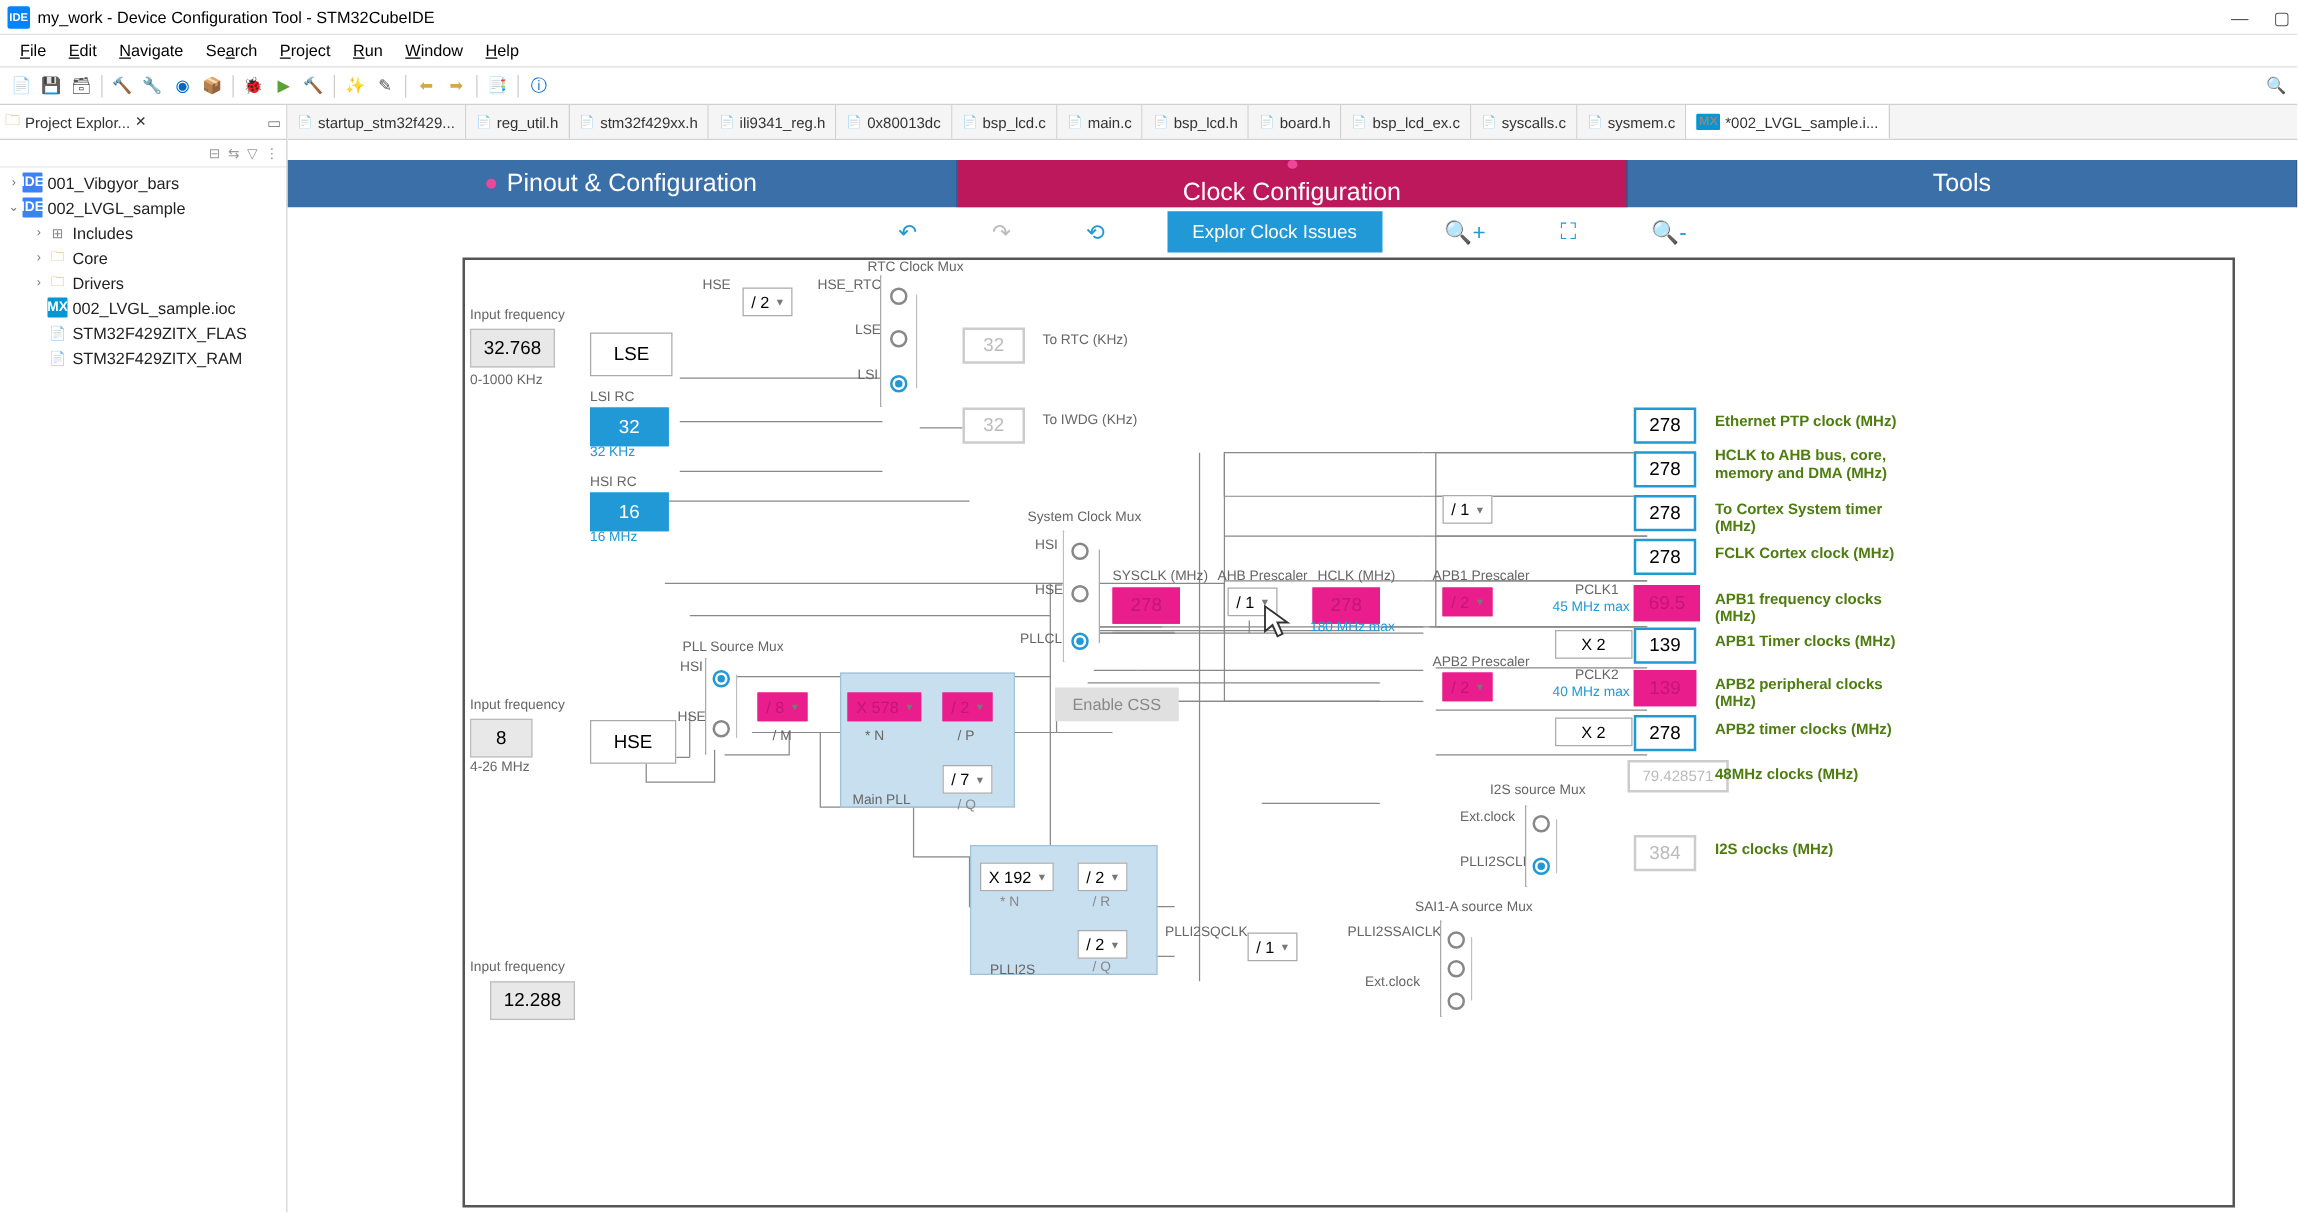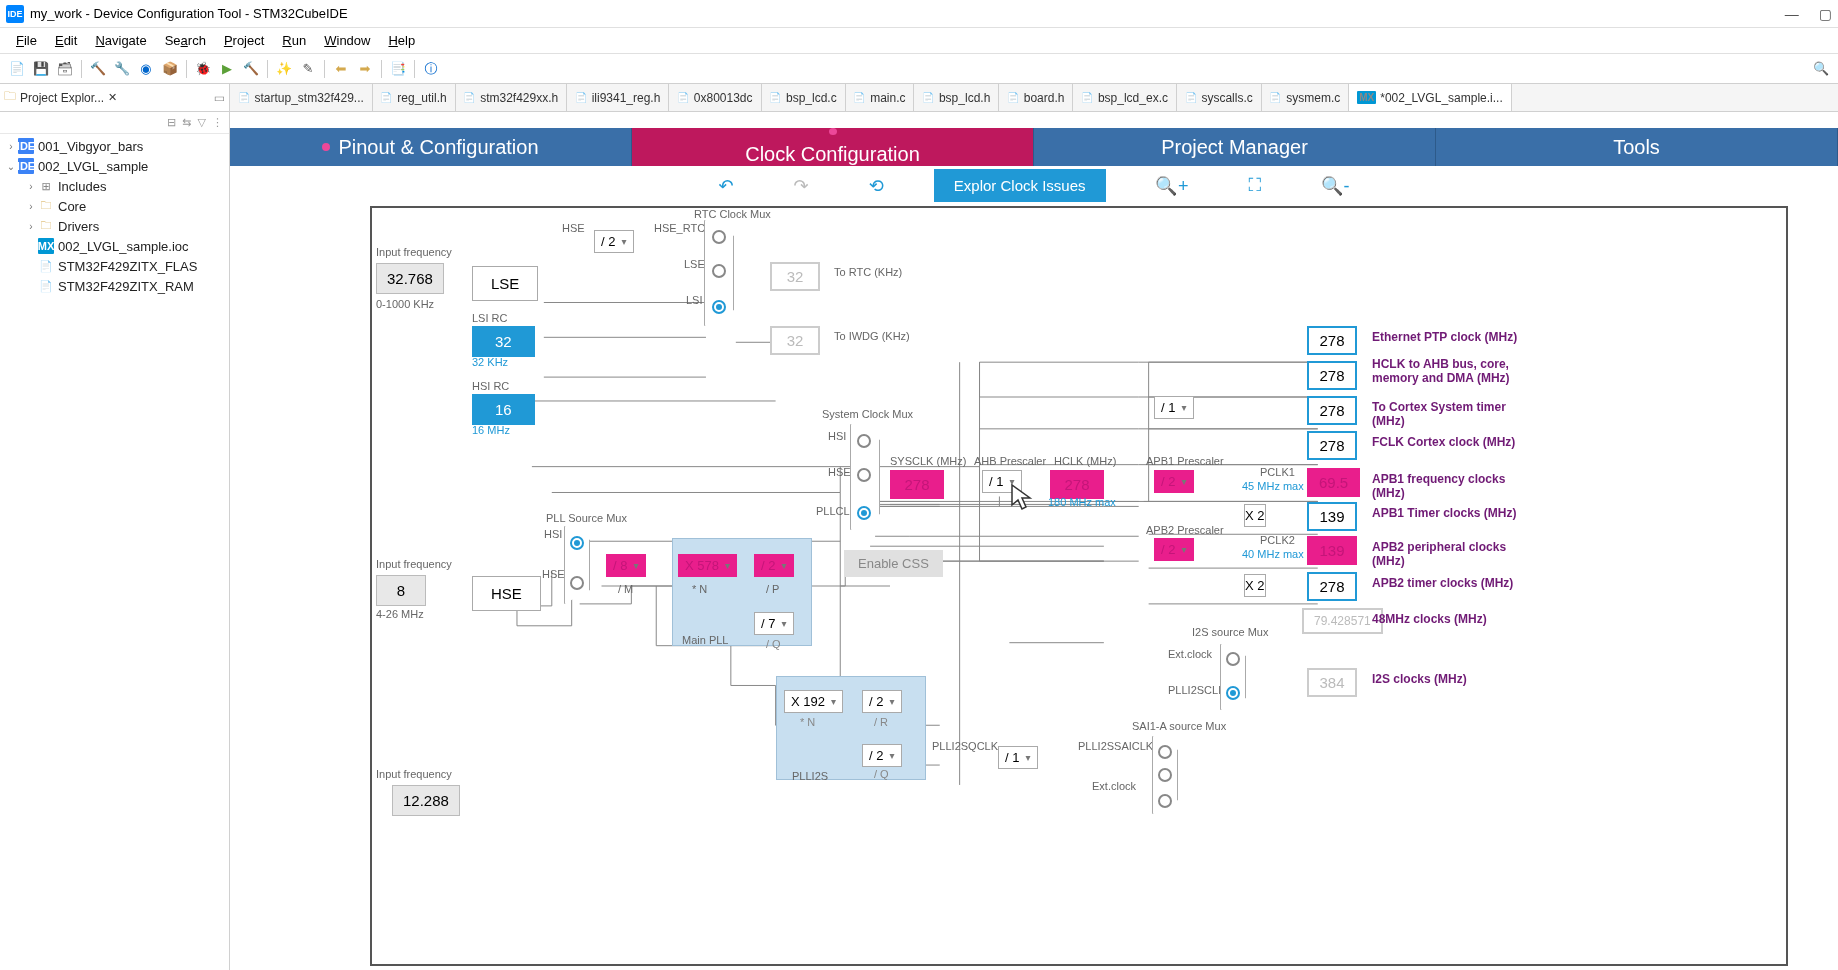--- a/index.html
+++ b/index.html
@@ -76,25 +76,25 @@
 .sel-box::after { content: '▾'; font-size: 10px; color: #777; }
 .sel-box.magenta { background: #e91e8c; border-color: #e91e8c; color: #c41579; }
 .label-sm { font-size: 11px; color: #666; }
 .label-note { font-size: 11px; color: #2099d6; }
 .mux { border: 1px solid #aaa; background: #fff; }
 .radio { width: 14px; height: 14px; border: 2px solid #888; border-radius: 50%; background: #fff; }
 .radio.on::after { content: ''; display: block; width: 6px; height: 6px; background: #2099d6; border-radius: 50%; margin: 2px; }
 .radio.on { border-color: #2099d6; }
 .pll-region { background: #c8dff0; border: 1px solid #a0c0d8; }
 .enable-css { background: #e0e0e0; color: #888; padding: 6px 14px; font-size: 13px; }
-.mult-box { border: 1px solid #aaa; padding: 3px 0; font-size: 13px; background: #fff; }
+.mult-box { border: 1px solid #aaa; padding: 3px 20px; font-size: 13px; background: #fff; }
 .cursor { pointer-events: none; }
 
 
-.clk-label { font-size: 12px; color: #701a75; font-weight: bold; max-width: 160px; }
+.clk-label { font-size: 12px; color: #4d7c0f; font-weight: bold; max-width: 160px; }
 
 svg.wires { position: absolute; top: 0; left: 0; width: 100%; height: 100%; pointer-events: none; }
 svg.wires line, svg.wires polyline { stroke: #888; stroke-width: 1; fill: none; }
 </style>
 </head>
 <body>
 
 <div class="titlebar">
   <div class="app-icon">IDE</div>
   <span>my_work - Device Configuration Tool - STM32CubeIDE</span>
@@ -257,23 +257,20 @@
 
 
     <div class="config-tabs">
       <div class="config-tab">
           <span class="dot"></span>
           <span>Pinout &amp; Configuration</span>
         </div>
       <div class="config-tab active">
           <span class="dot"></span>
           <span>Clock Configuration</span>
-        </div>
-      <div class="config-tab">
-          <span>Project Manager</span>
         </div>
       <div class="config-tab">
           <span>Tools</span>
         </div>
     </div>
 
     <div class="clock-body">
       <div class="clock-toolbar">
         <span class="ctb">↶</span>
         <span class="ctb disabled">↷</span>

